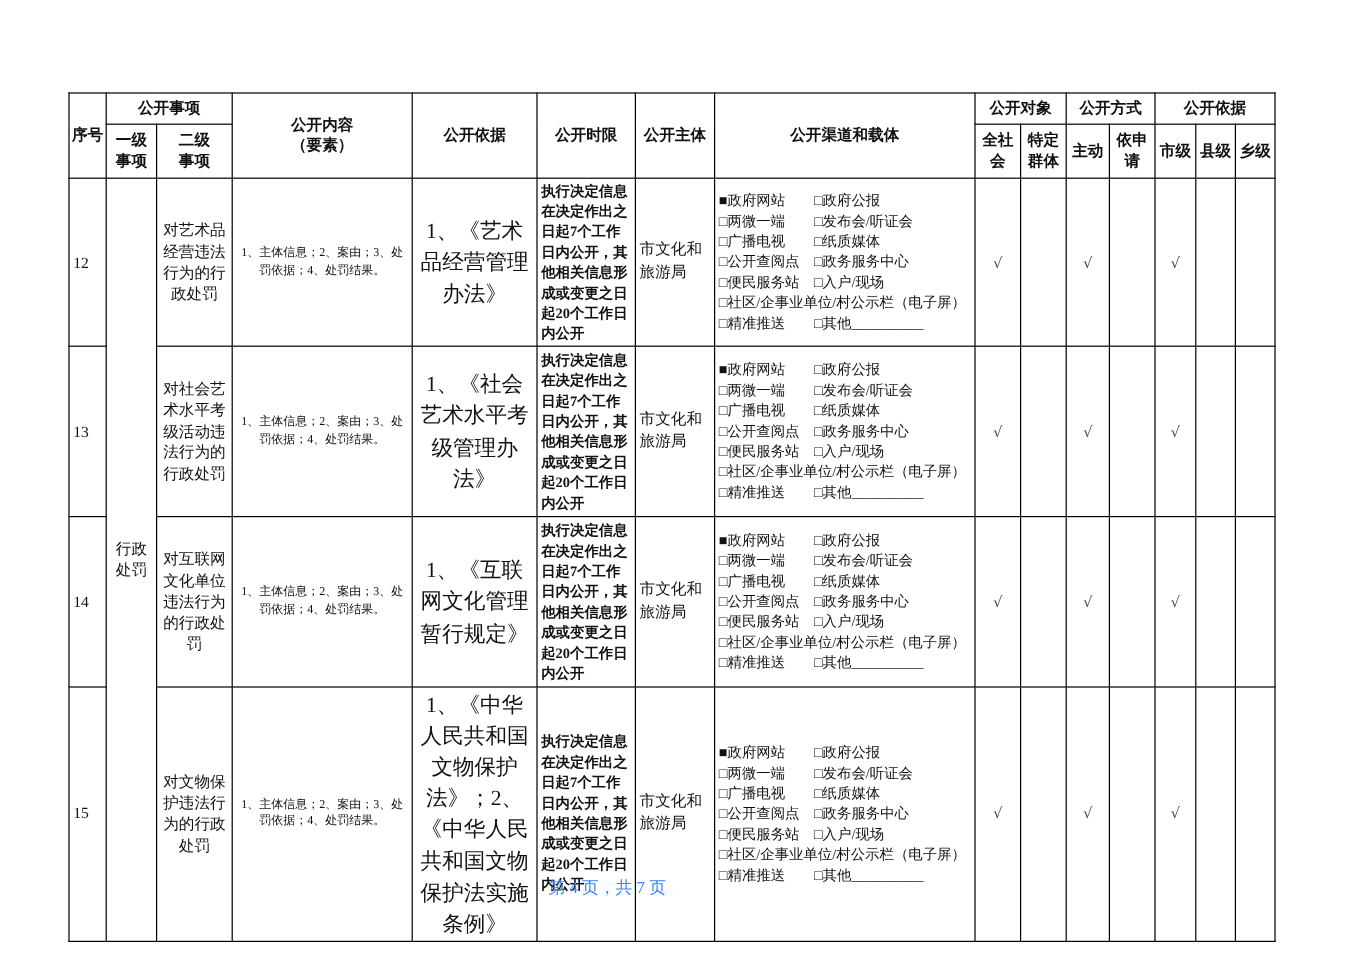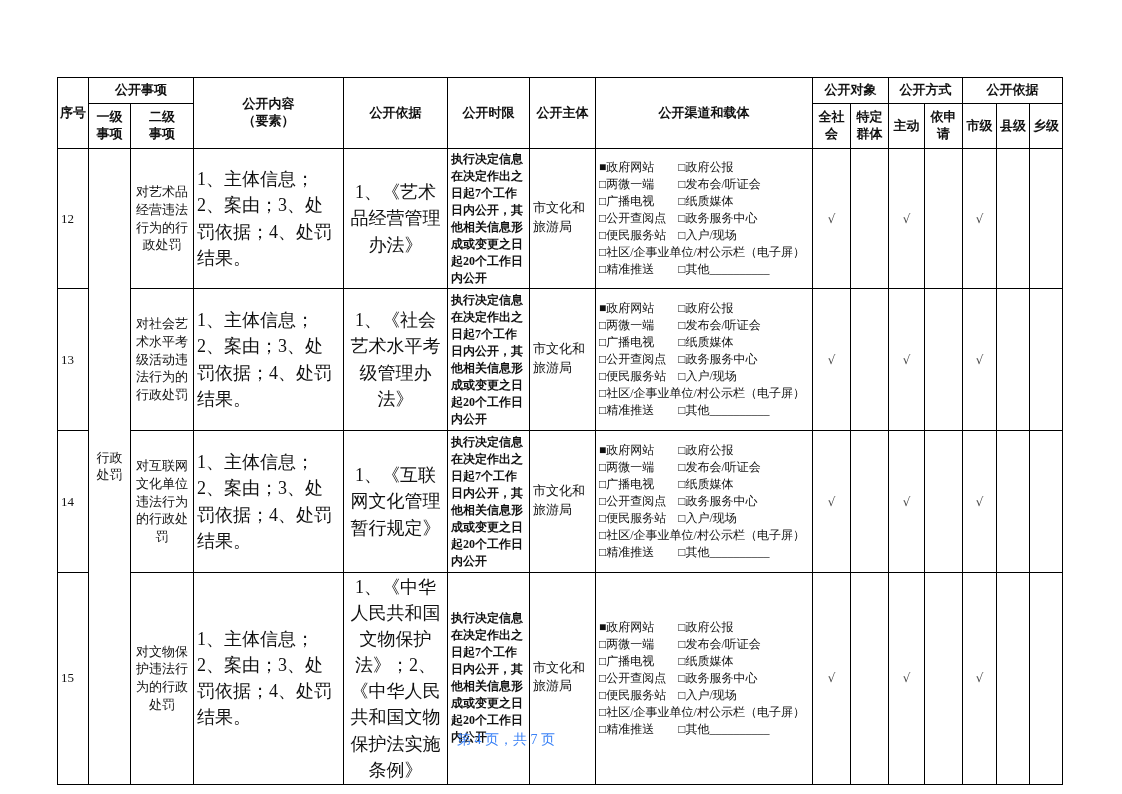--- a/index.html
+++ b/index.html
@@ -35,21 +35,21 @@
   tr.hr1 { height: 26px; }
   tr.hr2 { height: 45px; }
   tr.r12 { height: 140px; }
   tr.r13 { height: 142px; }
   tr.r14 { height: 142px; }
   tr.r15 { height: 145px; }
 
   td.c-seq     { font-size: 13px; text-align: left; padding: 1px; }
   td.c-l1      { font-size: 13px; text-align: center; line-height: 1.35; padding: 1px; }
   td.c-l2      { font-size: 13px; text-align: center; line-height: 1.38; padding: 1px 2px; }
-  td.c-content { font-size: 18px; text-align: left; line-height: 1.45; padding: 1px 3px; }
+  td.c-content { font-size: 10px; text-align: center; line-height: 1.45; padding: 1px 3px; }
   td.c-basis   { font-size: 18px; text-align: center; line-height: 1.45; padding: 1px 3px; }
   td.c-time    { font-size: 12px; text-align: left; line-height: 17px; padding: 1px 3px; font-weight: bold; }
   td.c-subject { font-size: 13px; text-align: left; line-height: 1.4; padding: 1px 3px; font-family: Liberation Mono, monospace; }
   td.c-channels{ font-size: 12px; text-align: left; line-height: 17px; padding: 2px 4px; }
   td.c-mark    { font-size: 12px; text-align: center; color: #444444;
                  font-family: "DejaVu Sans", sans-serif; padding: 1px; }
 
   #footer {
     position: absolute; left: 0; top: 731px; width: 1012px;
     text-align: center; font-size: 14px; color: #3b82f6;

